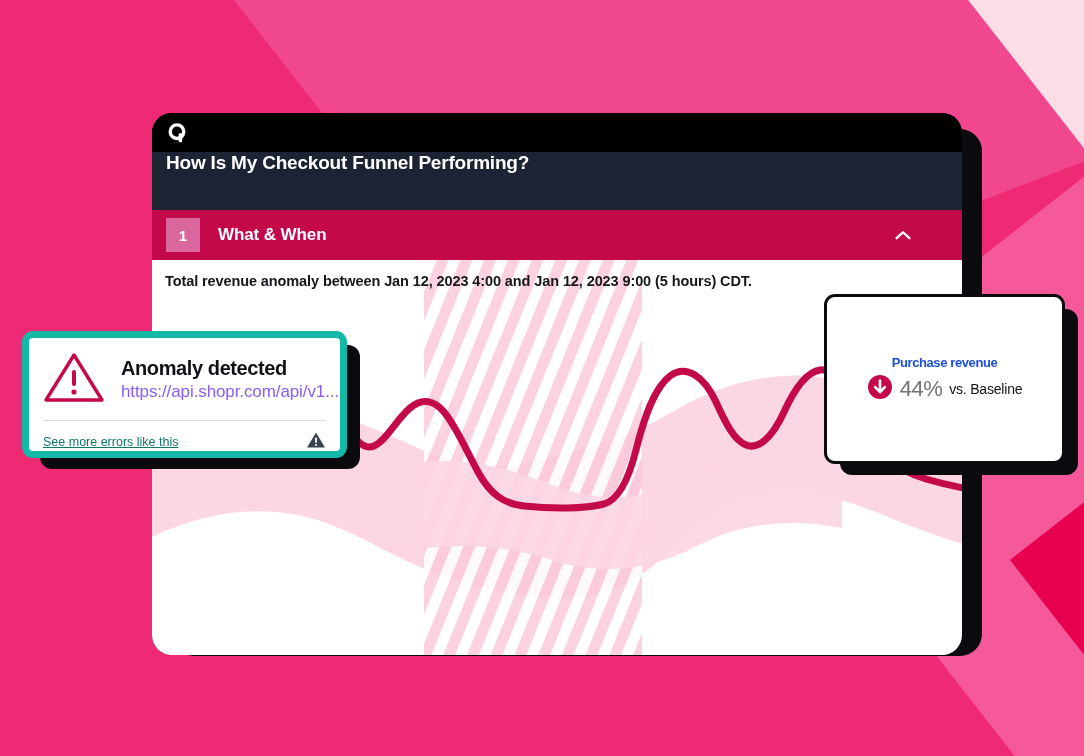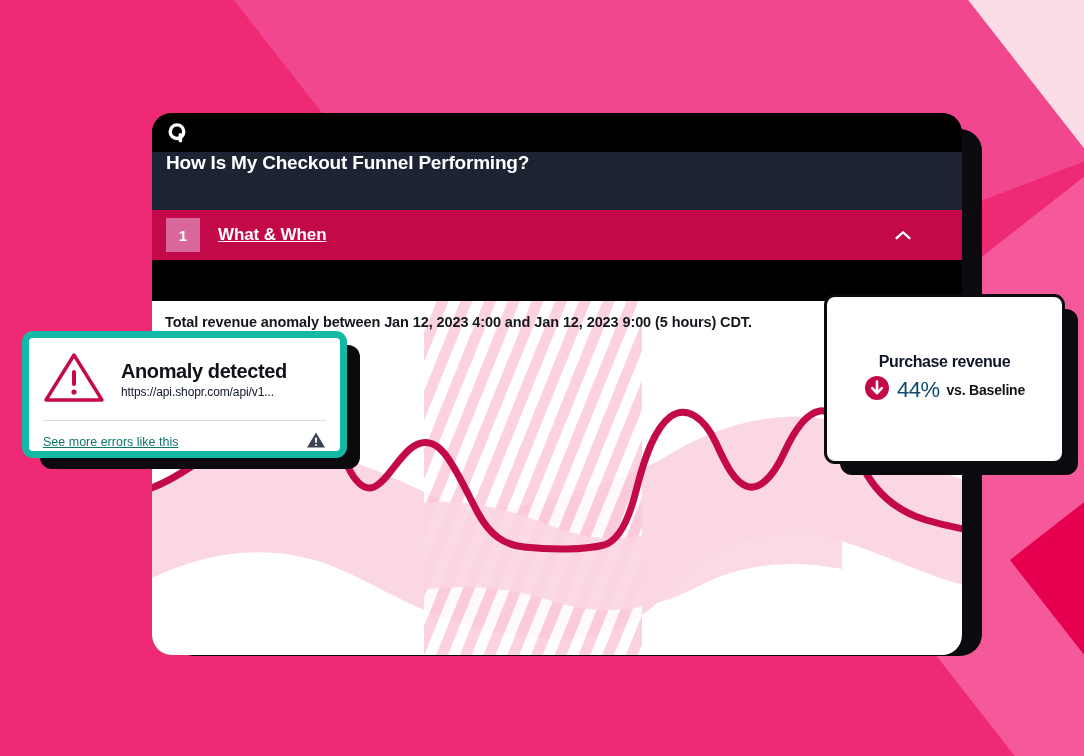--- a/index.html
+++ b/index.html
@@ -141,37 +141,35 @@
     align-items: center;
     justify-content: center;
     flex: 0 0 auto;
   }
   #section-title {
     margin-left: 18px;
     color: #FFFFFF;
     font-size: 17px;
     font-weight: bold;
     letter-spacing: -0.1px;
-    text-decoration: underline;
   }
   #collapse-chevron {
     margin-left: auto;
     margin-right: 34px;
     width: 22px; height: 22px;
     display: flex; align-items: center; justify-content: center;
     cursor: pointer;
   }
 
   
   #panel {
     position: relative;
     height: 395px;
     background: #FFFFFF;
     overflow: hidden;
-    margin-top: 41px;
   }
   #anomaly-summary {
     position: absolute;
     left: 13px; top: 13px;
     font-size: 14.5px;
     font-weight: bold;
     color: #15171C;
     letter-spacing: -0.1px;
     z-index: 4;
   }
@@ -203,21 +201,21 @@
     align-items: center;
     padding: 12px 14px 8px 14px;
     gap: 16px;
   }
   #anomaly-card-text { display: flex; flex-direction: column; gap: 2px; }
   #anomaly-card-title {
     font-size: 20px; font-weight: bold; color: #101217;
     letter-spacing: -0.4px;
   }
   #anomaly-card-url {
-    font-size: 12px; color: #0f172a;
+    font-size: 17px; color: #8b5cf6;
     letter-spacing: -0.1px;
   }
   #anomaly-card-footer {
     border-top: 1px solid #D9DCE2;
     margin: 4px 14px 0 14px;
     padding-top: 10px;
     display: flex;
     align-items: center;
     justify-content: space-between;
   }
@@ -243,36 +241,36 @@
     background: #FFFFFF;
     border: 3px solid #0B0B0F;
     border-radius: 11px;
     display: flex;
     flex-direction: column;
     align-items: center;
     justify-content: center;
     gap: 4px;
   }
   #revenue-label {
-    font-size: 16px; font-weight: bold; color: #0f172a;
+    font-size: 13px; font-weight: bold; color: #1d4ed8;
     letter-spacing: -0.4px;
   }
   #revenue-value {
     font-size: 43px; font-weight: normal; color: #D5135A;
     letter-spacing: -1.5px;
     line-height: 1.05;
   }
   #revenue-delta-row {
     display: flex; align-items: center; gap: 7px;
   }
   #revenue-delta-pct {
-    font-size: 22px; color: #0c4a6e; letter-spacing: -0.5px;
+    font-size: 22px; color: #737373; letter-spacing: -0.5px;
   }
   #revenue-delta-note {
-    font-size: 14px; font-weight: bold; color: #101217;
+    font-size: 14px; font-weight: normal; color: #101217;
     letter-spacing: -0.2px;
   }
 </style>
 </head>
 <body>
 
 <div id="stage">
 
   <div class="bg-layer">
     <div class="band band-1"></div>

